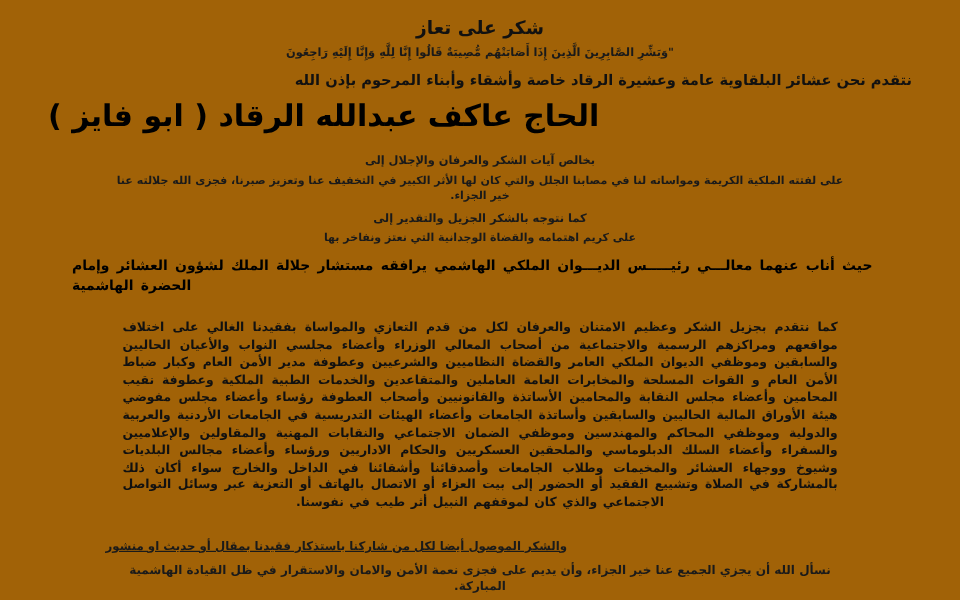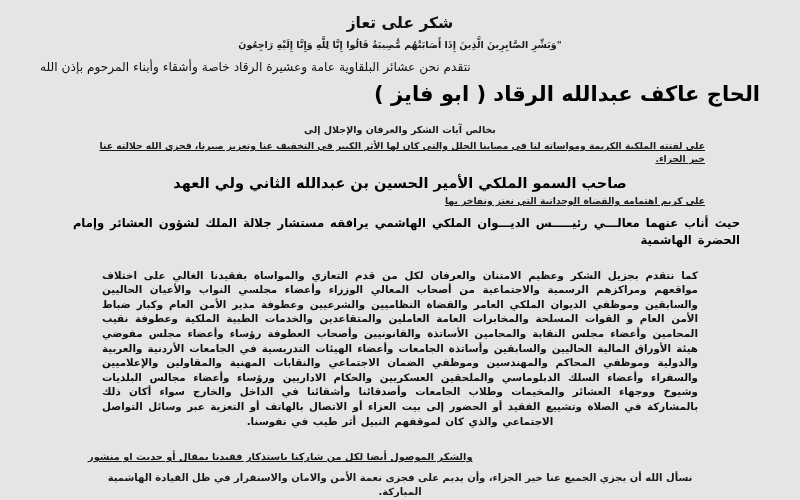--- a/index.html
+++ b/index.html
@@ -15,21 +15,21 @@
     font-family: "DejaVu Sans", "Liberation Sans", sans-serif;
     color: #111111;
     direction: rtl;
   }
 
   .page {
     width: 800px;
     height: 500px;
     box-sizing: border-box;
     padding: 6px 40px 4px 40px;
-    background: #e5e5e5;
+    background: #a16207;
     display: flex;
     flex-direction: column;
     align-items: stretch;
   }
 
   .doc-title {
     text-align: center;
     font-size: 15.5px;
     font-weight: bold;
     letter-spacing: 1px;
@@ -42,31 +42,31 @@
     text-align: center;
     font-size: 9.5px;
     font-weight: bold;
     color: #1a1a1a;
     margin: 0 0 9px 0;
     line-height: 1.35;
     letter-spacing: 0.2px;
   }
 
   .intro-line {
-    text-align: left;
+    text-align: right;
     font-size: 12.2px;
-    font-weight: normal;
+    font-weight: bold;
     color: #111111;
     margin: 0 0 4px 0;
     line-height: 1.25;
   }
 
   .deceased-name {
-    text-align: right;
-    font-size: 21px;
+    text-align: left;
+    font-size: 25px;
     font-weight: bold;
     color: #000000;
     margin: 1px 0 5px 0;
     line-height: 1.25;
     letter-spacing: 0.5px;
   }
 
   .small-lead {
     text-align: center;
     font-size: 9.5px;
@@ -88,40 +88,40 @@
   .honoree-minor {
     text-align: center;
     font-size: 14.5px;
     font-weight: bold;
     color: #000000;
     margin: 2px 0 3px 0;
     line-height: 1.25;
   }
 
   .note-block {
+    text-align: center;
     font-size: 9.2px;
     font-weight: bold;
     color: #1a1a1a;
     margin: 0 0 6px 0;
     line-height: 1.4;
     padding: 0 55px;
-    text-decoration: underline;
   }
 
   .transition-line {
     text-align: center;
     font-size: 9.6px;
     font-weight: bold;
     color: #1a1a1a;
     margin: 0 0 4px 0;
     line-height: 1.3;
   }
 
   .court-block {
-    text-align: right;
+    text-align: left;
     font-size: 11.6px;
     font-weight: bold;
     color: #000000;
     margin: 1px 0 7px 0;
     line-height: 1.45;
     padding: 0 20px;
     word-spacing: 2px;
   }
 
   .body-paragraph {
@@ -168,22 +168,22 @@
 
   <div class="intro-line">نتقدم نحن عشائر البلقاوية عامة وعشيرة الرقاد خاصة وأشقاء وأبناء المرحوم بإذن الله</div>
 
   <div class="deceased-name">الحاج عاكف عبدالله الرقاد ( ابو فايز )</div>
 
   <div class="small-lead">بخالص آيات الشكر والعرفان والإجلال إلى</div>
 
 
   <div class="note-block">على لفتته الملكية الكريمة ومواساته لنا في مصابنا الجلل  والتي كان لها الأثر الكبير في التخفيف عنا وتعزيز صبرنا، فجزى الله جلالته عنا خير الجزاء.</div>
 
+  <div class="transition-line">كما نتوجه بالشكر الجزيل والتقدير إلى</div>
 
-  <div class="honoree-minor">صاحب السمو الملكي الأمير الحسين بن عبدالله الثاني ولي العهد</div>
 
   <div class="note-block">على كريم اهتمامه والقضاة الوجدانية التي نعتز ونفاخر بها</div>
 
   <div class="court-block">حيث أناب عنهما معالـــي رئيـــــس الديـــوان الملكي الهاشمي يرافقه مستشار جلالة الملك لشؤون العشائر وإمام الحضرة الهاشمية</div>
 
   <div class="body-paragraph">كما نتقدم بجزيل الشكر وعظيم الامتنان والعرفان لكل من قدم التعازي والمواساة بفقيدنا الغالي على اختلاف مواقعهم ومراكزهم الرسمية والاجتماعية من أصحاب المعالي الوزراء وأعضاء مجلسي النواب والأعيان الحاليين والسابقين وموظفي الديوان الملكي العامر والقضاة النظاميين والشرعيين وعطوفة مدير الأمن العام وكبار ضباط الأمن العام و القوات المسلحة والمخابرات العامة العاملين والمتقاعدين والخدمات الطبية الملكية وعطوفة نقيب المحامين وأعضاء مجلس النقابة والمحامين الأساتذة والقانونيين وأصحاب العطوفة رؤساء وأعضاء مجلس مفوضي هيئة الأوراق المالية الحاليين والسابقين وأساتذة الجامعات وأعضاء الهيئات التدريسية في الجامعات الأردنية والعربية والدولية وموظفي المحاكم والمهندسين وموظفي الضمان الاجتماعي والنقابات المهنية والمقاولين والإعلاميين والسفراء وأعضاء السلك الدبلوماسي والملحقين العسكريين والحكام الاداريين ورؤساء وأعضاء مجالس البلديات وشيوخ ووجهاء العشائر والمخيمات وطلاب الجامعات وأصدقائنا وأشقائنا في الداخل والخارج سواء أكان ذلك بالمشاركة في الصلاة وتشييع الفقيد  أو الحضور إلى بيت العزاء أو الاتصال بالهاتف أو التعزية عبر وسائل التواصل الاجتماعي والذي كان لموقفهم النبيل أثر طيب في نفوسنا.</div>
 
   <div class="closing-line">والشكر الموصول أيضا لكل من شاركنا باستذكار فقيدنا بمقال أو حديث او منشور</div>
 
   <div class="supplication">نسأل الله أن يجزي الجميع عنا خير الجزاء، وأن يديم على فجزى نعمة الأمن والامان والاستقرار في ظل القيادة الهاشمية المباركة.</div>

